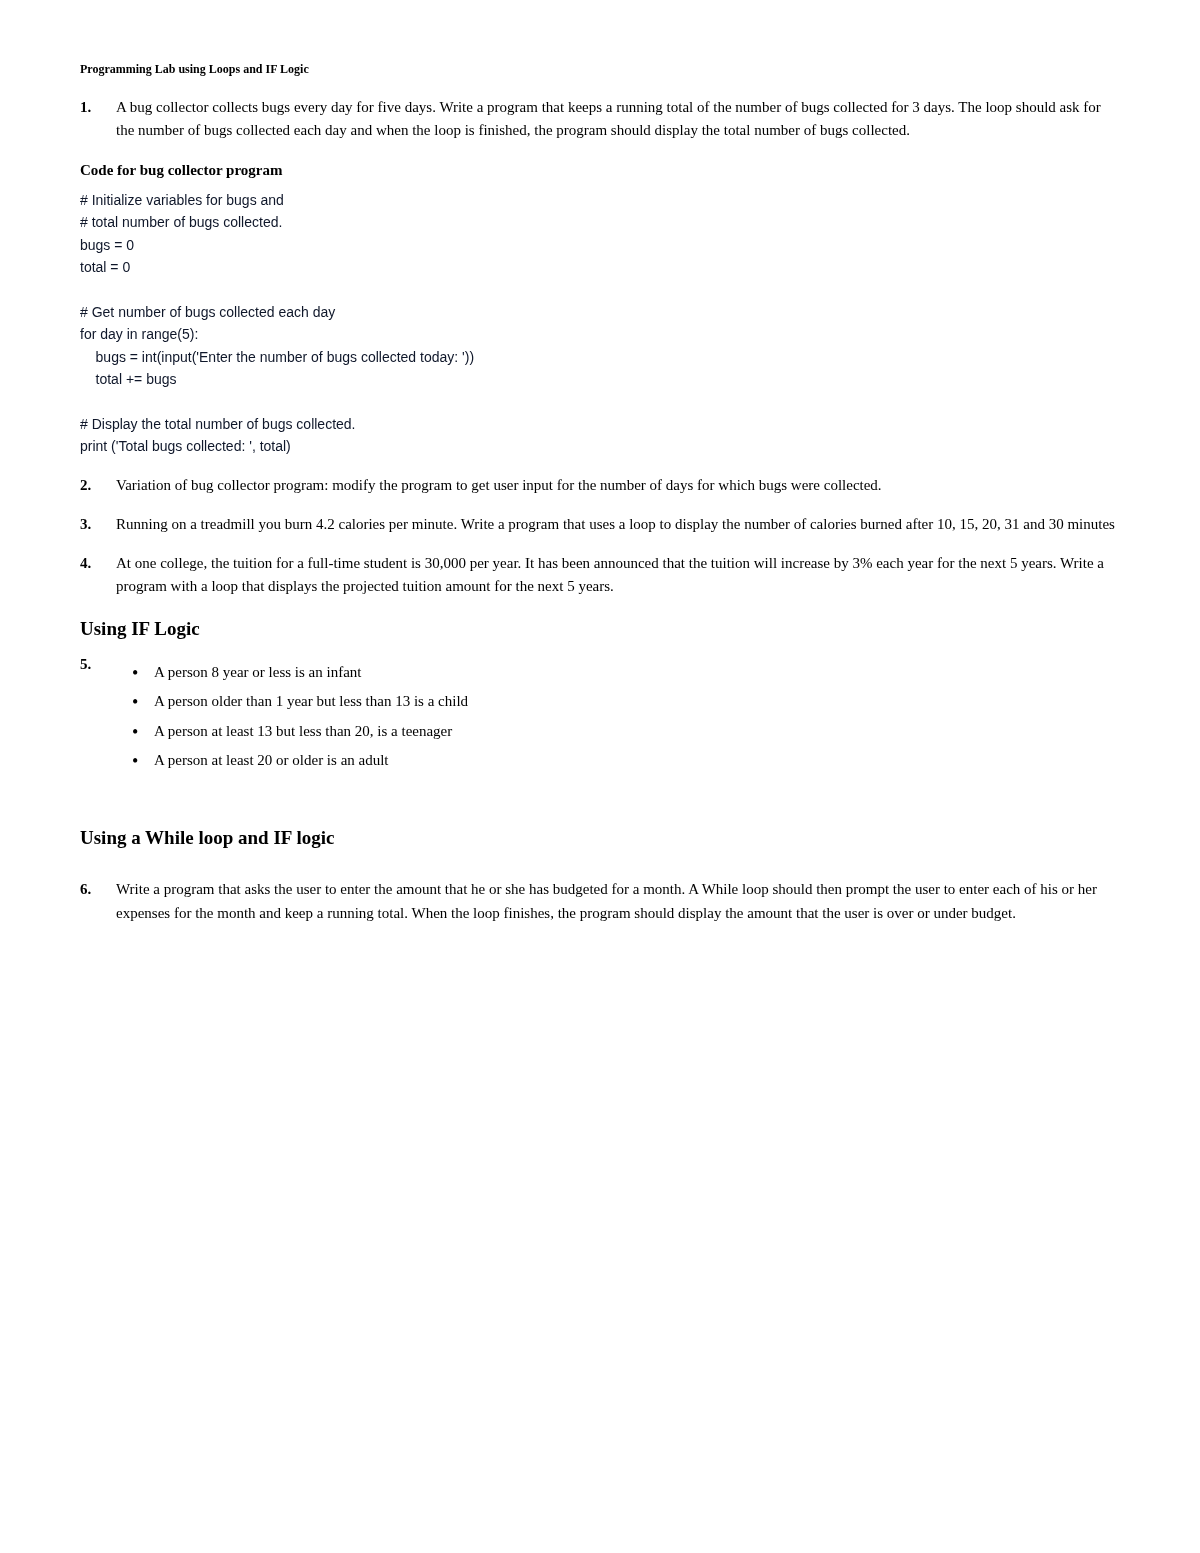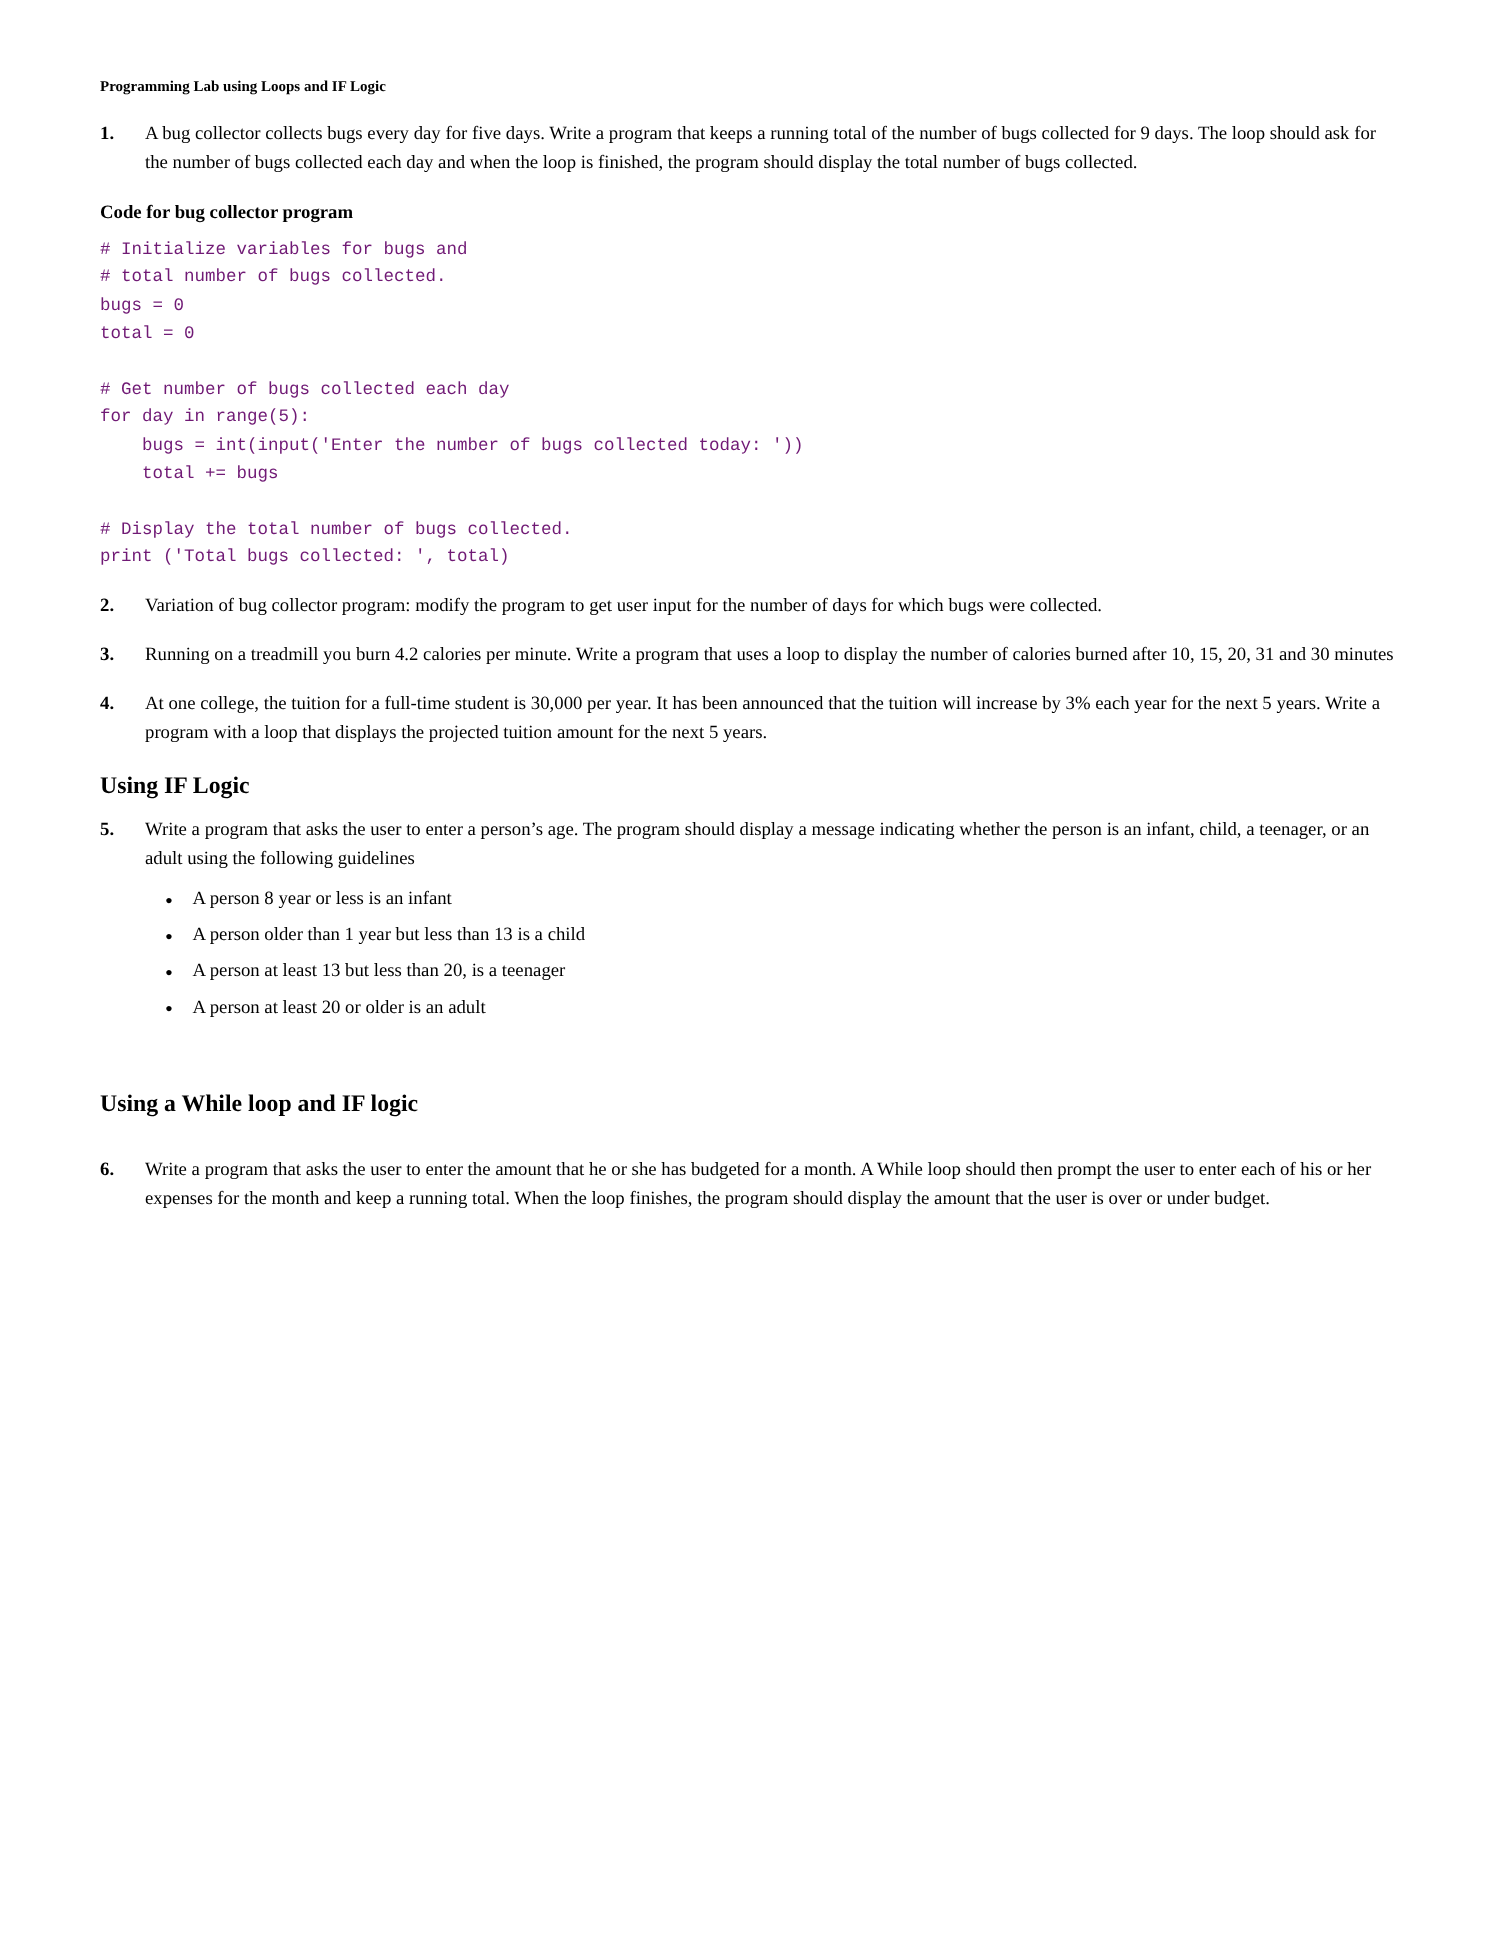--- a/index.html
+++ b/index.html
@@ -56,26 +56,26 @@
     }
 
     .code-section-heading {
       font-size: 15px;
       font-weight: bold;
       margin-top: 12px;
       margin-bottom: 8px;
     }
 
     .code-block {
-      font-family: Liberation Mono, monospace;
+      font-family: Liberation Sans, sans-serif;
       font-size: 14px;
       line-height: 1.6;
       margin: 8px 0 16px 0;
       white-space: pre;
-      color: #701a75;
+      color: #0f172a;
     }
 
     .bullet-list {
       list-style: none;
       margin: 8px 0 0 0;
       padding: 0;
     }
 
     .bullet-list li {
       display: flex;
@@ -98,21 +98,21 @@
 </head>
 <body>
 
 <div class="page-title">Programming Lab using Loops and IF Logic</div>
 
 <ol class="main-list">
 
   <li>
     <span class="list-number">1.</span>
     <div class="list-content">
-      <span>A bug collector collects bugs every day for five days. Write a program that keeps a running total of the number of bugs collected for 9 days. The loop should ask for the number of bugs collected each day and when the loop is finished, the program should display the total number of bugs collected.</span>
+      <span>A bug collector collects bugs every day for five days. Write a program that keeps a running total of the number of bugs collected for 3 days. The loop should ask for the number of bugs collected each day and when the loop is finished, the program should display the total number of bugs collected.</span>
     </div>
   </li>
 </ol>
 
 <div class="code-section-heading">Code for bug collector program</div>
 <div class="code-block"># Initialize variables for bugs and
 # total number of bugs collected.
 bugs = 0
 total = 0
 
@@ -148,21 +148,20 @@
   </li>
 </ol>
 
 <div class="section-heading">Using IF Logic</div>
 
 <ol class="main-list" start="5">
 
   <li>
     <span class="list-number">5.</span>
     <div class="list-content">
-      <span>Write a program that asks the user to enter a person’s age. The program should display a message indicating whether the person is an infant,  child, a teenager, or an adult using the following guidelines</span>
       <ul class="bullet-list">
         <li>
           <span class="bullet-dot">•</span>
           <span>A person 8 year or less is an infant</span>
         </li>
         <li>
           <span class="bullet-dot">•</span>
           <span>A person older than 1 year but less than 13 is a child</span>
         </li>
         <li>

